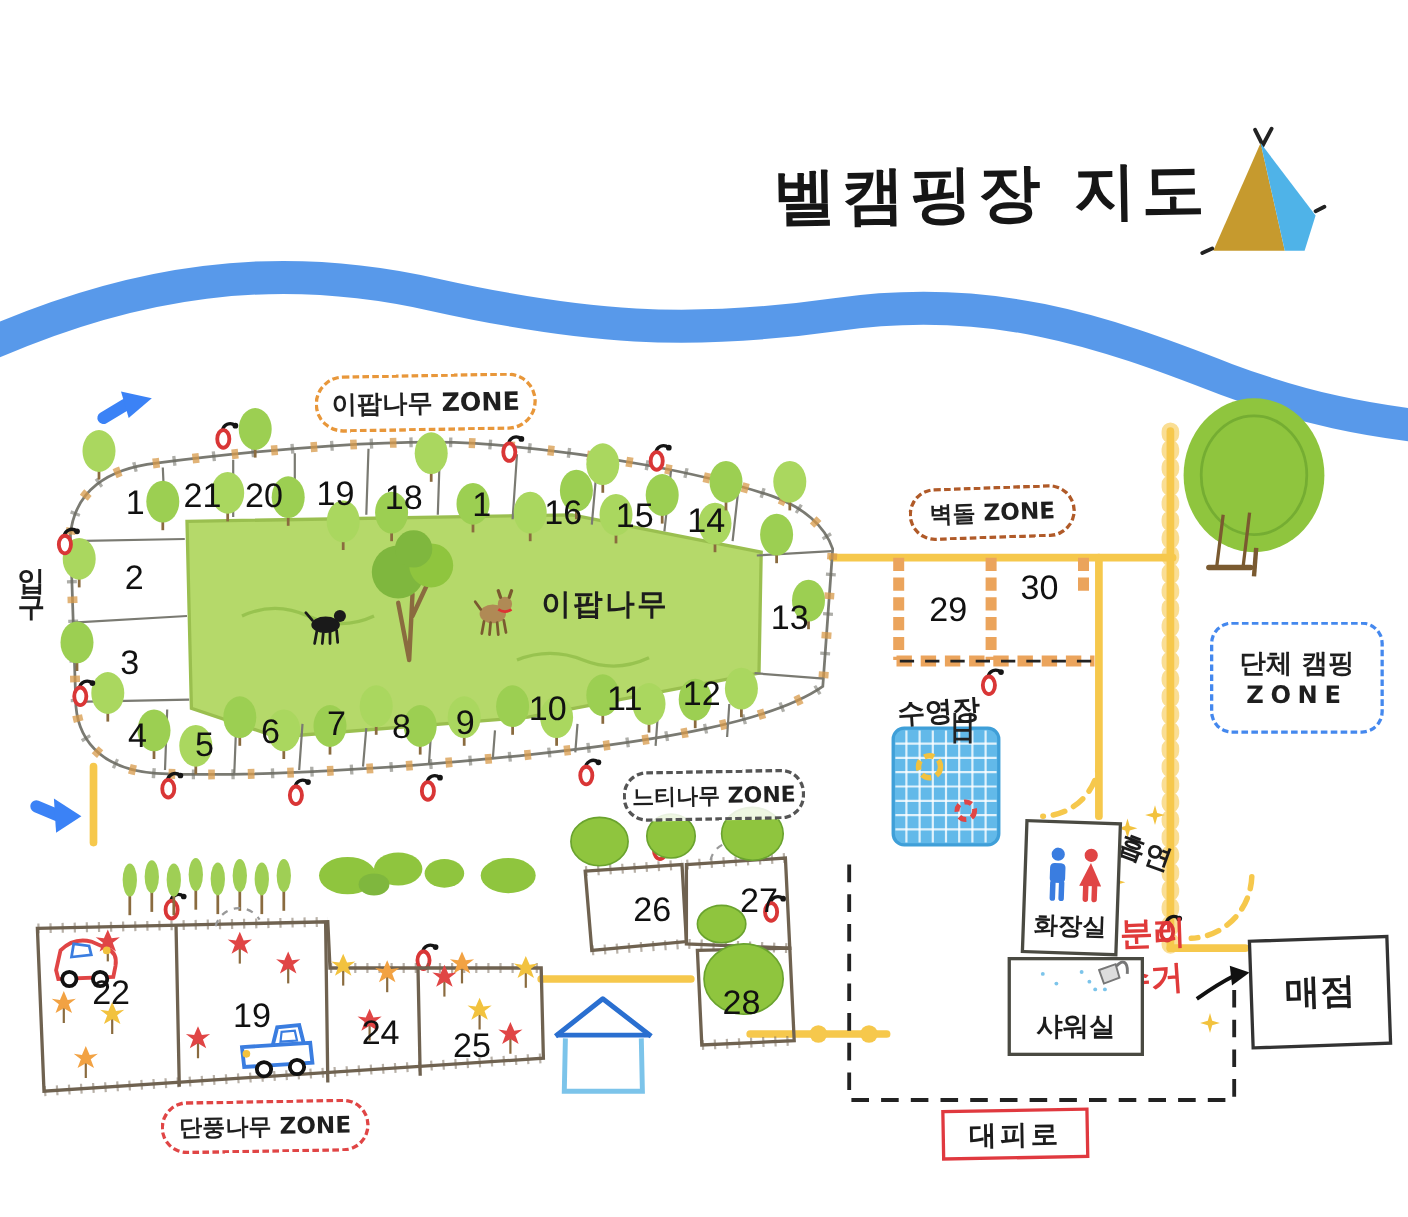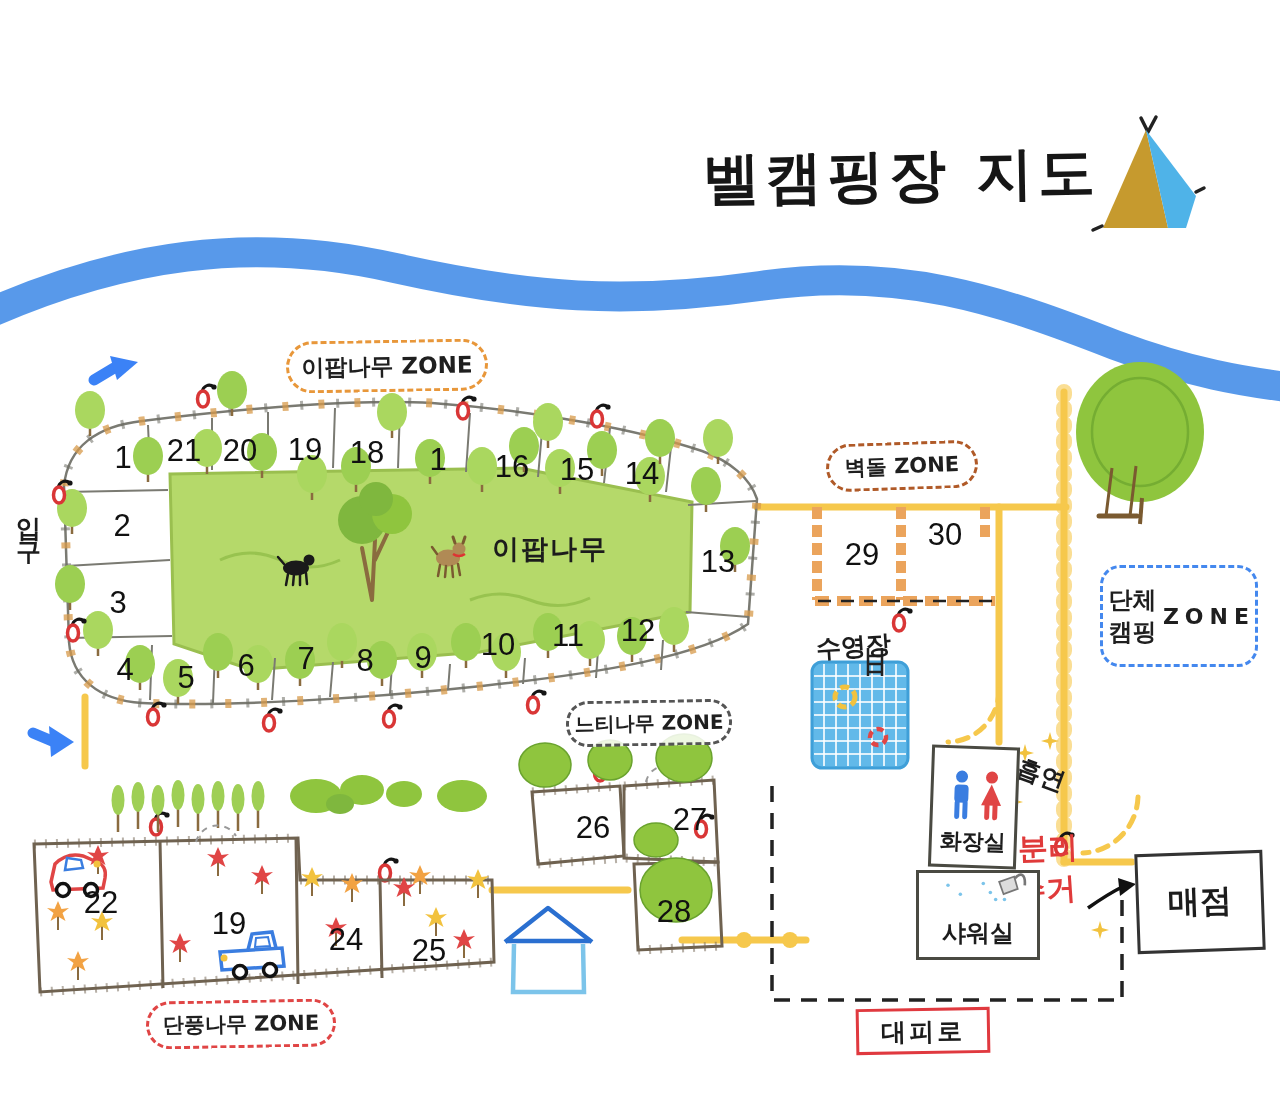--- a/index.html
+++ b/index.html
@@ -296,21 +296,21 @@
       <path d="M 1093 230 L 1102 226 M 1196 192 L 1204 188" stroke="#222" stroke-width="3.5" stroke-linecap="round"></path>
     </g>
   </svg>
 
   <div class="title" style="left:703px;top:138px">벨캠핑장 지도</div>
 
   <div class="pill" style="left:286px;top:340px;width:196px;height:46px;border:3px dashed #e8973a;border-radius:26px;font-size:23px;transform:rotate(-1deg)">이팝나무 ZONE</div>
   <div class="pill" style="left:826px;top:442px;width:146px;height:42px;border:3px dashed #b05a28;border-radius:24px;font-size:21px;transform:rotate(-2deg)">벽돌 ZONE</div>
   <div class="pill" style="left:566px;top:700px;width:160px;height:40px;border:3px dashed #555;border-radius:22px;font-size:20px;transform:rotate(-1deg)">느티나무 ZONE</div>
   <div class="pill" style="left:146px;top:1000px;width:184px;height:42px;border:3px dashed #e04545;border-radius:24px;font-size:21px;transform:rotate(-1deg)">단풍나무 ZONE</div>
-  <div class="pill" style="left:1100px;top:565px;width:152px;height:96px;border:3px dashed #4488ee;border-radius:20px;font-size:24px;gap:1px">
+  <div class="pill" style="left:1100px;top:565px;width:152px;height:96px;border:3px dashed #4488ee;border-radius:20px;font-size:24px;flex-direction:column;gap:1px">
     <span>단체 캠핑</span>
     <span style="font-size:22px;letter-spacing:6px">ZONE</span>
   </div>
 
   <div class="abs hand" style="left:492px;top:531px;font-size:27px;letter-spacing:2px;background:transparent">이팝나무</div>
   <div class="abs hand" style="left:816px;top:630px;font-size:25px;transform:rotate(-4deg);background:transparent">수영장</div>
   <div class="abs hand vert" style="left:12px;top:498px;font-size:25px">입구</div>
   <div class="abs hand" style="left:1016px;top:758px;font-size:25px;transform:rotate(20deg)">흡연</div>
   <div class="abs hand" style="left:1018px;top:828px;font-size:30px;color:#e03a3a;transform:rotate(-2deg)">분리</div>
   <div class="abs hand" style="left:1016px;top:870px;font-size:30px;color:#e03a3a;transform:rotate(-4deg)">수거</div>

